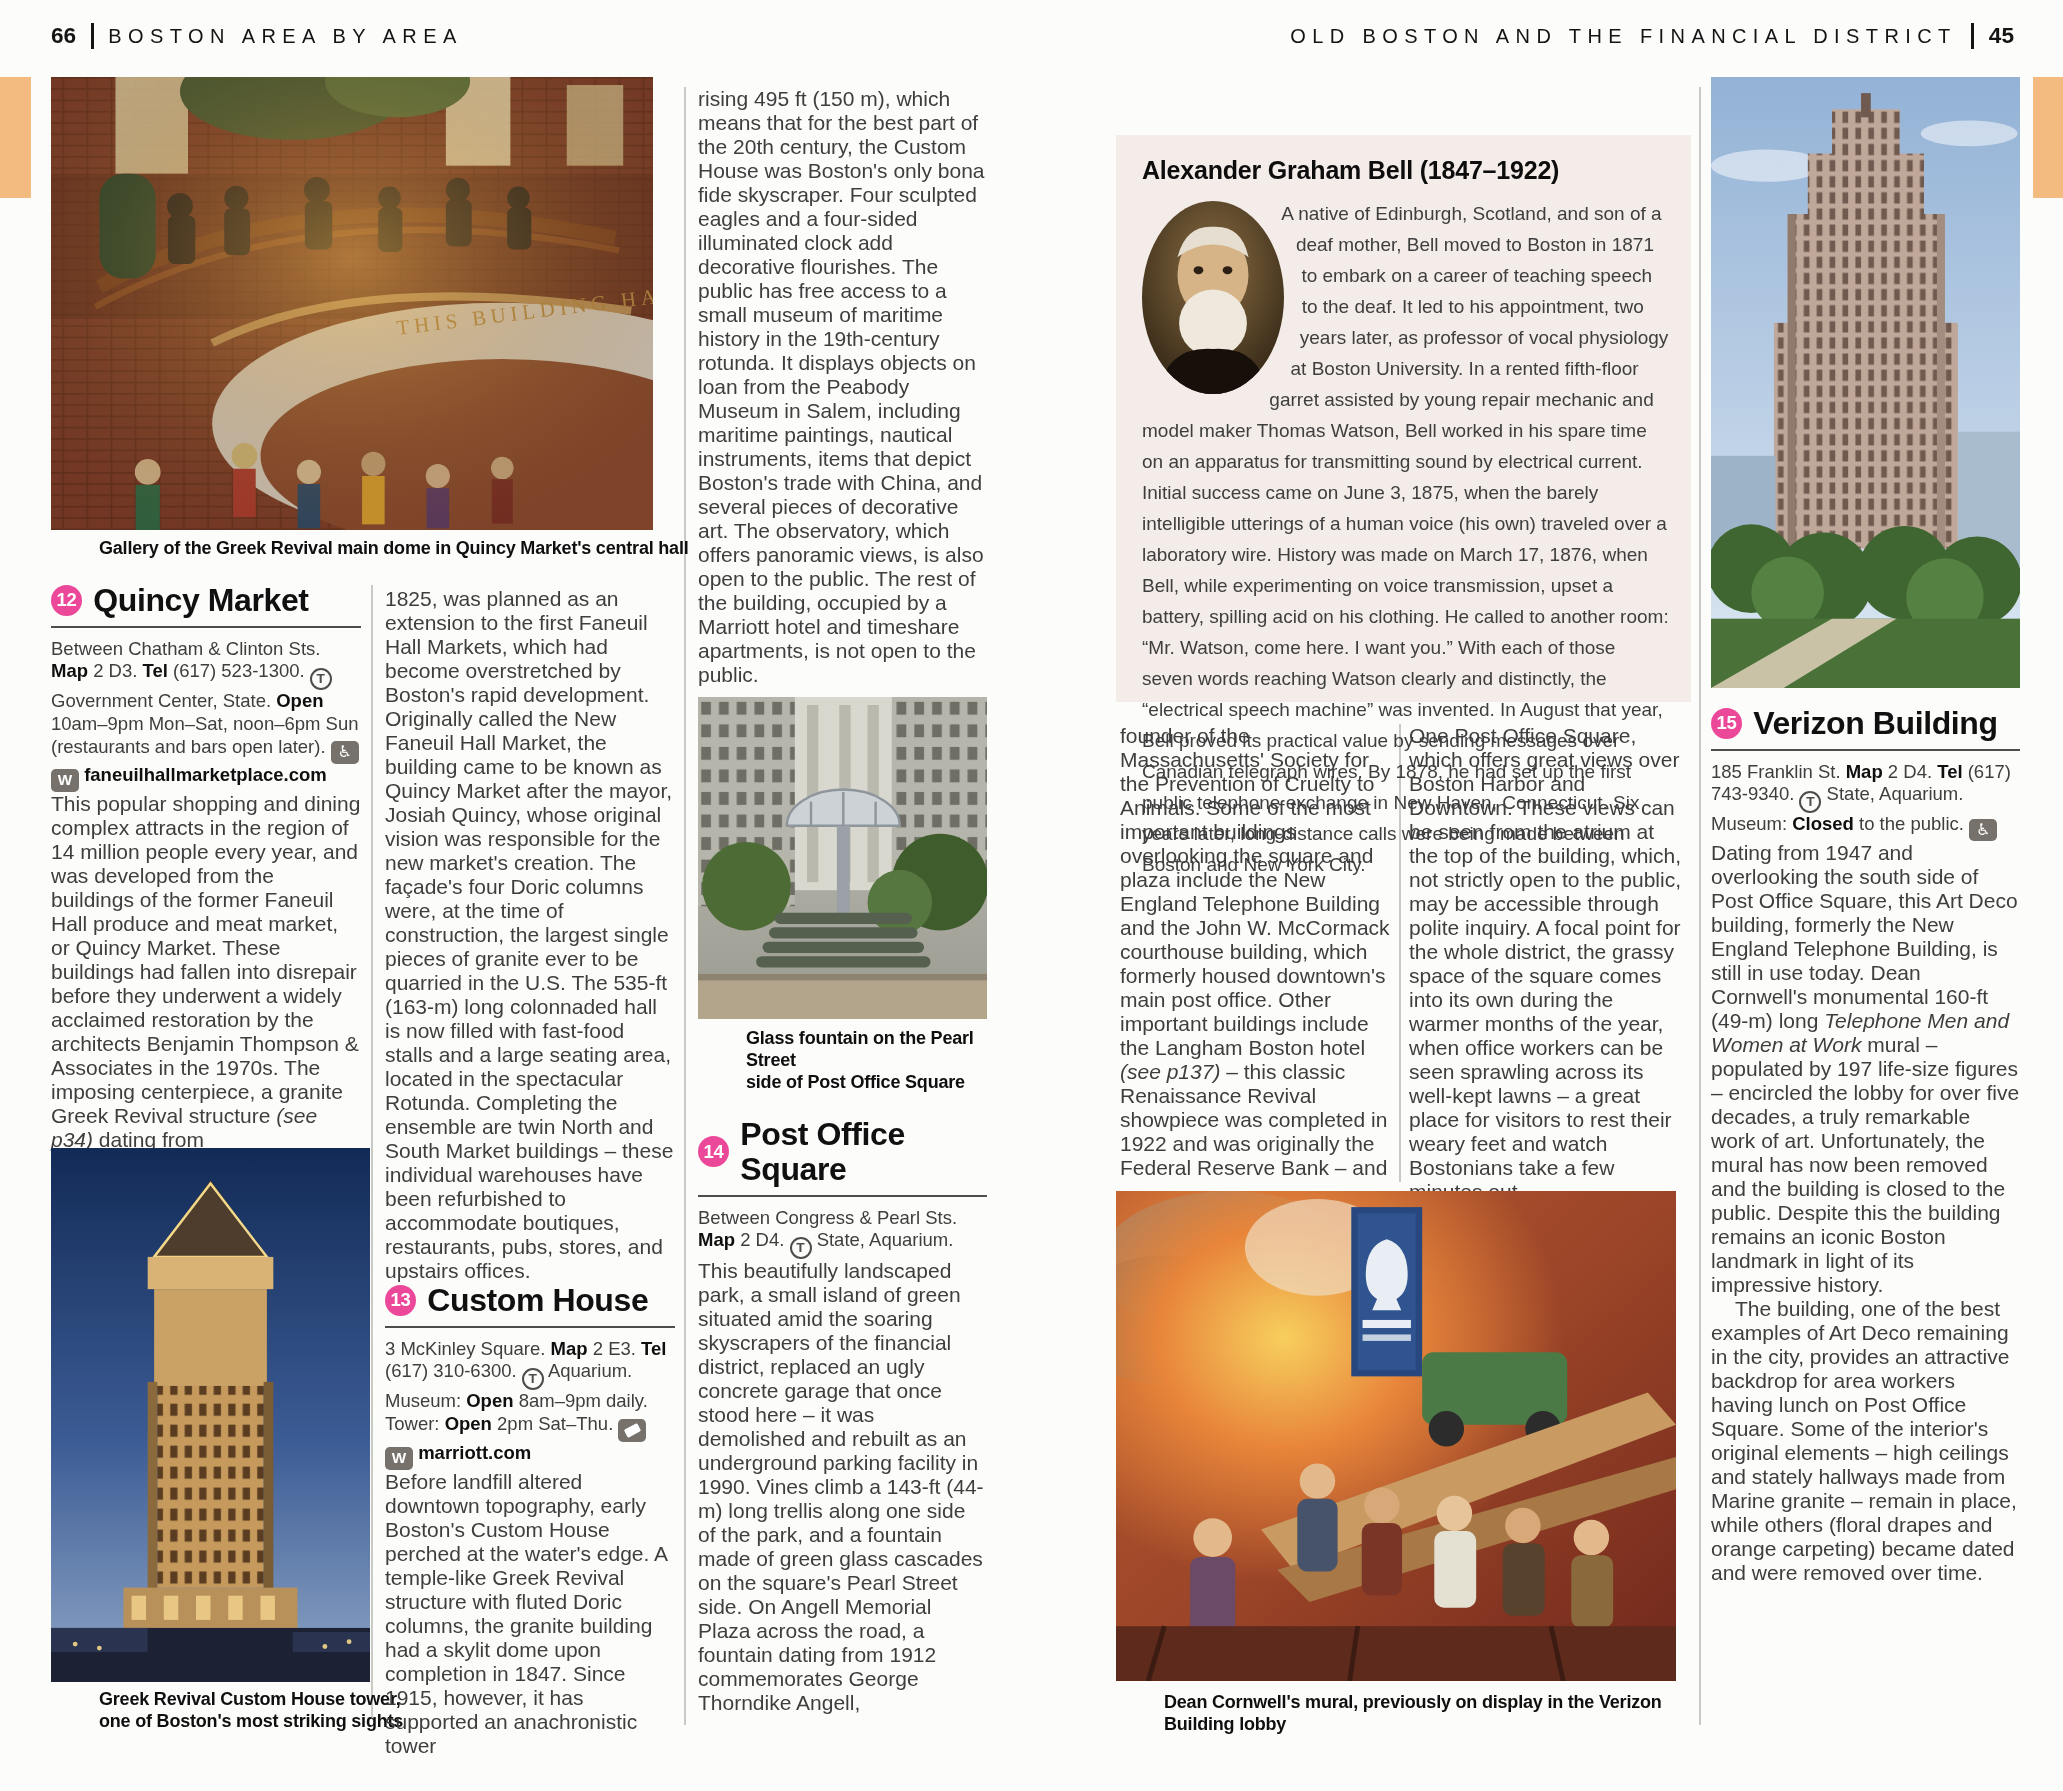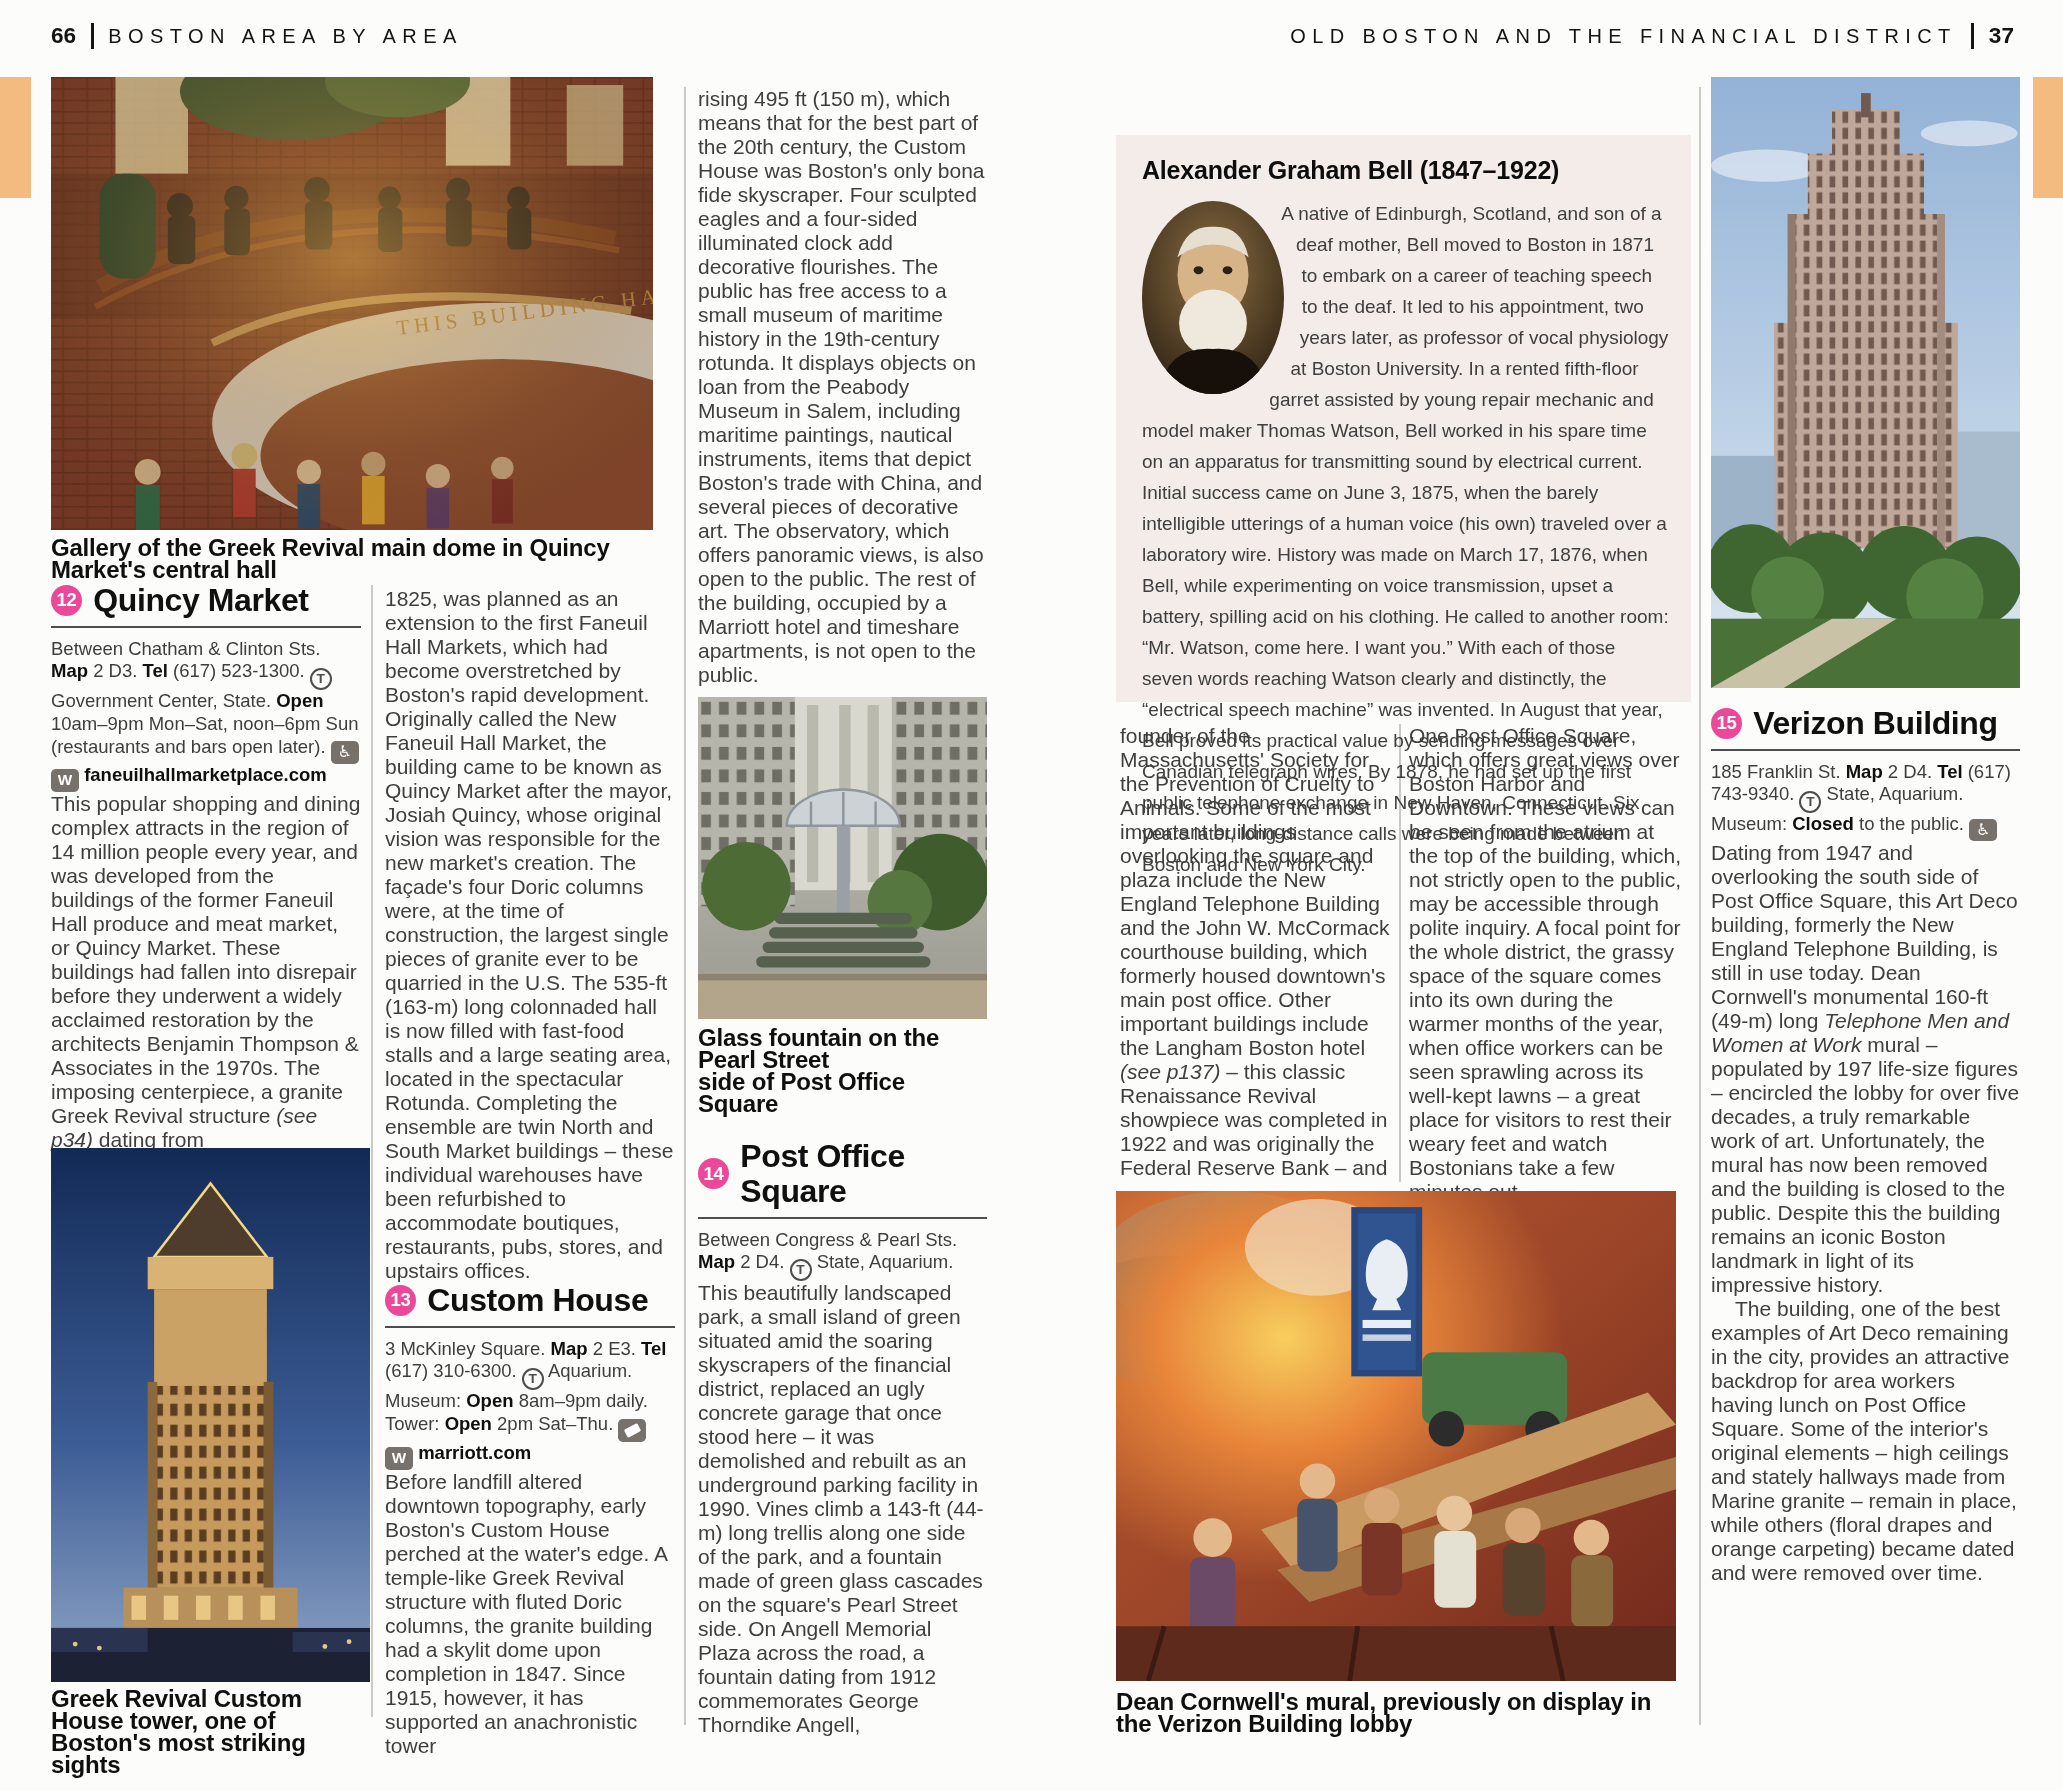--- a/index.html
+++ b/index.html
@@ -17,21 +17,21 @@
   .tab.right{right:0;top:77px;}
 
   
   .vrule{position:absolute;width:1.6px;background:#c9c9c6;}
 
   
   .photo{position:absolute;overflow:hidden;background:#ccc;}
   .photo svg,.photo-inline svg{display:block;width:100%;height:100%;}
   .photo-inline{overflow:hidden;background:#ccc;}
 
-  .caption{font-size:24px;line-height:22px;font-weight:bold;color:#0f0f0f;letter-spacing:-0.2px;}
+  .caption{font-size:18px;line-height:22px;font-weight:bold;color:#0f0f0f;letter-spacing:-0.2px;margin-left:48px;}
   .caption.abs{position:absolute;}
 
   
   .col{position:absolute;font-size:21px;line-height:24px;text-align:left;}
   .col p{margin:0;}
 
   .listing-head{display:flex;align-items:center;gap:11.3px;font-size:32px;font-weight:bold;
     color:#101010;margin:0;letter-spacing:-0.4px;line-height:1.1;}
   .badge{width:31px;height:31px;border-radius:50%;background:#ec4899;color:#fff;font-size:18.5px;
     font-weight:bold;display:inline-flex;align-items:center;justify-content:center;flex:0 0 auto;}
@@ -64,21 +64,21 @@
 </style>
 </head>
 <body>
 
 <div id="spread">
 
   <div class="runhead" style="left:51px;">
     <span class="num">66</span><span class="sep"></span><span>BOSTON AREA BY AREA</span>
   </div>
   <div class="runhead" style="right:50px;">
-    <span>OLD BOSTON AND THE FINANCIAL DISTRICT</span><span class="sep"></span><span class="num">37</span>
+    <span>OLD BOSTON AND THE FINANCIAL DISTRICT</span><span class="sep"></span><span class="num">45</span>
   </div>
 
   <div class="tab left"></div>
   <div class="tab right"></div>
 
   <div class="vrule" style="left:371px;top:585px;height:1132px;"></div>
   <div class="vrule" style="left:684px;top:87px;height:1638px;"></div>
   <div class="vrule" style="left:1399px;top:724px;height:458px;"></div>
   <div class="vrule" style="left:1699px;top:87px;height:1638px;"></div>
 

